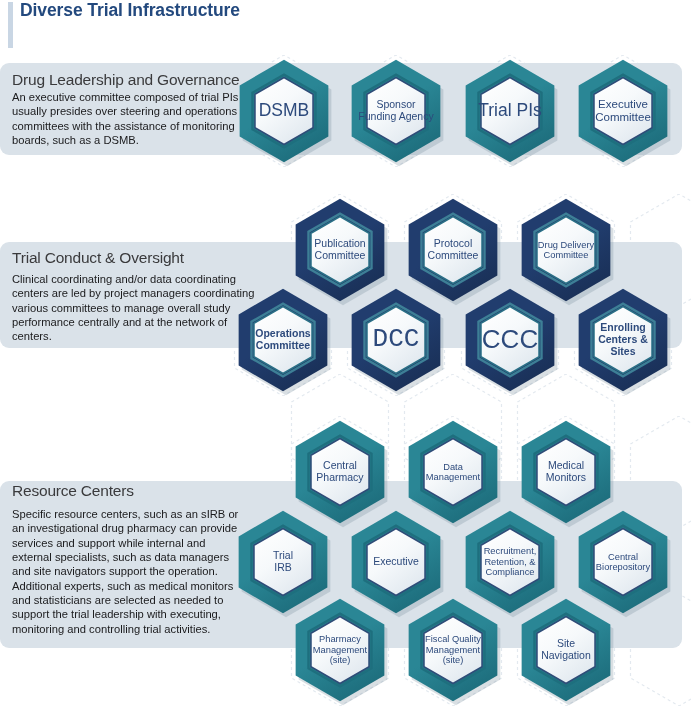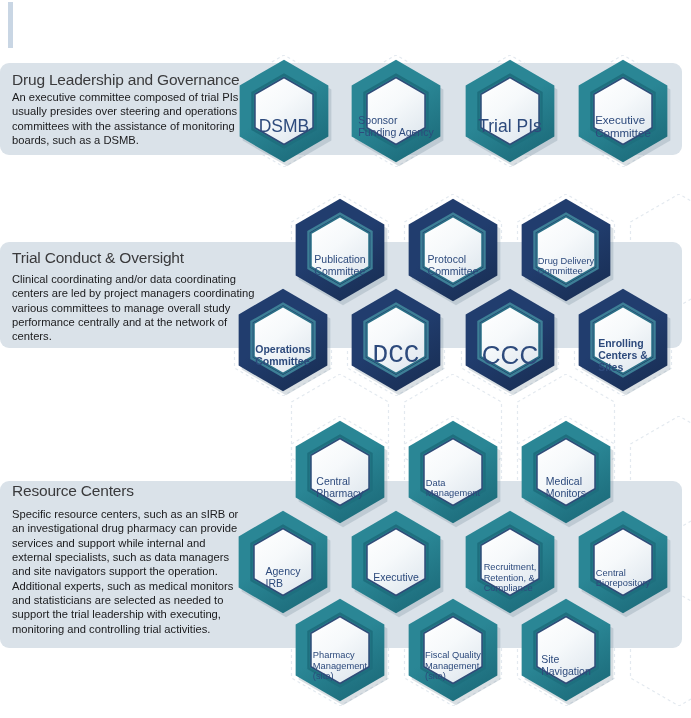--- a/index.html
+++ b/index.html
@@ -47,38 +47,40 @@
   }
 
   
   .hexwrap { position: absolute; }
   .hex {
     position: absolute; left: 0; top: 0;
     width: 100%; height: 100%;
   }
   .hex svg { display: block; width: 100%; height: 100%; overflow: visible; }
   .hexlabel {
-    position: absolute; left: 0; top: 16px; width: 100%; height: 100%;
+    position: absolute; left: 0; top: 0; width: 100%; height: 100%;
     display: flex; align-items: center; justify-content: center;
+    text-align: center;
     color: #2d4a7c;
     line-height: 1.12;
     pointer-events: none;
     white-space: pre-line;
     padding: 0 6px;
   }
   .ghost { position: absolute; }
   .ghost svg { display:block; width:100%; height:100%; }
 </style>
 </head>
 <body>
 
 <div id="root">
 
   <div class="header">
     <div class="header-bar"></div>
+    <div class="header-title">Diverse Trial Infrastructure</div>
   </div>
 
   <div id="ghost-layer">
       <div class="ghost" style="left: 228px; top: 55px; width: 112px; height: 112px;">
         <svg viewBox="0 0 112 112">
           <polygon points="104.50,84.00 56.00,112.00 7.50,84.00 7.50,28.00 56.00,0.00 104.50,28.00" fill="none" stroke="#e3e9ef" stroke-width="1.2" stroke-dasharray="3 3"></polygon>
         </svg>
       </div>
       <div class="ghost" style="left: 340px; top: 55px; width: 112px; height: 112px;">
         <svg viewBox="0 0 112 112">
@@ -572,21 +574,21 @@
                 <stop offset="45%" stop-color="#f6f9fb"></stop>
                 <stop offset="100%" stop-color="#dfe7ee"></stop>
               </linearGradient>
             </defs>
             <polygon points="96.36,77.61 52.00,103.22 7.64,77.61 7.64,26.39 52.00,0.78 96.36,26.39" fill="rgba(120,140,155,0.28)" transform="translate(3,4)"></polygon>
             <polygon points="96.36,77.61 52.00,103.22 7.64,77.61 7.64,26.39 52.00,0.78 96.36,26.39" fill="url(#ogs2n3)"></polygon>
             <polygon points="83.52,70.20 52.00,88.40 20.48,70.20 20.48,33.80 52.00,15.60 83.52,33.80" fill="none" stroke="#1e6f7e" stroke-width="2.4"></polygon>
             <polygon points="81.05,68.77 52.00,85.54 22.95,68.77 22.95,35.23 52.00,18.46 81.05,35.23" fill="url(#igs2n3)" stroke="#2e4d78" stroke-width="1.6"></polygon>
           </svg>
         </div>
-        <div class="hexlabel" style="font-size: 10.5px;">Agency
+        <div class="hexlabel" style="font-size: 10.5px;">Trial
 IRB</div>
       </div>
       <div class="hexwrap" style="left: 344px; top: 510px; width: 104px; height: 104px;">
         <div class="hex">
           <svg viewBox="0 0 104 104">
             <defs>
               <linearGradient id="ogs2n4" x1="0" y1="0" x2="0.55" y2="1">
                 <stop offset="0%" stop-color="#2a8695"></stop>
                 <stop offset="55%" stop-color="#2a8695"></stop>
                 <stop offset="100%" stop-color="#1e6f7e"></stop>

